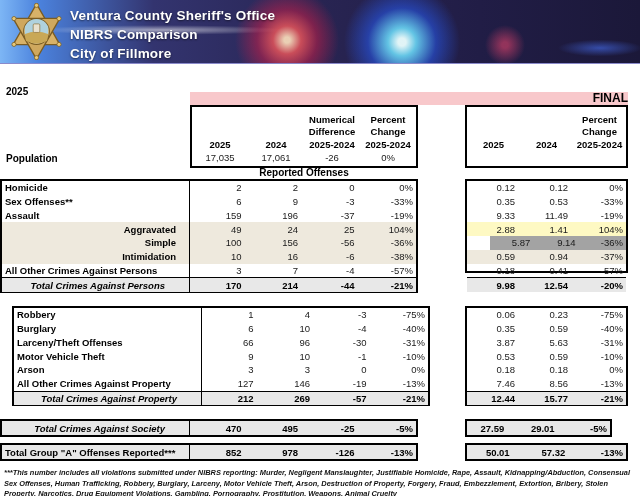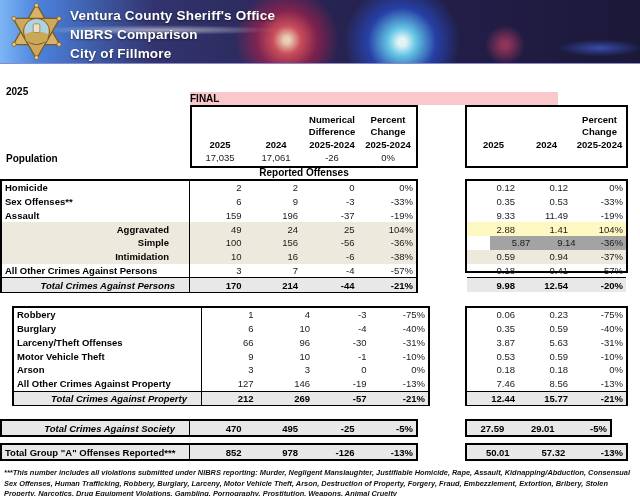--- a/index.html
+++ b/index.html
@@ -18,22 +18,22 @@
     border-bottom:1px solid #8a8acb;}
   .badge{position:absolute;left:8px;top:3px;}
   .banner-titles{position:absolute;left:70px;top:6px;line-height:19px;
     font-size:13.5px;font-weight:700;color:#fff;letter-spacing:.2px;
     text-shadow:0 1px 2px rgba(0,0,0,.55);}
 
   
   .year-label{position:absolute;left:6px;top:86px;font-size:10px;font-weight:700;}
   .pop-label{position:absolute;left:6px;top:153px;font-size:10px;font-weight:700;}
 
-  .final-band{position:absolute;left:190px;top:92px;width:368px;height:13px;
-    text-align:left;font-size:10px;font-weight:700;line-height:13px;}
+  .final-band{position:absolute;left:190px;top:92px;width:438px;height:13px;
+    text-align:right;font-size:12px;font-weight:700;line-height:13px;}
 
   
   .hbox{position:absolute;top:105px;height:63px;border:2px solid #000;
     box-sizing:border-box;display:grid;}
   .hbox-left{left:190px;width:228px;grid-template-columns:repeat(4,1fr);}
   .hbox-right{left:465px;width:163px;grid-template-columns:repeat(3,1fr);}
   .hcol{display:flex;flex-direction:column;justify-content:flex-end;
     align-items:center;font-size:9.5px;line-height:12.5px;padding-bottom:1px;}
   .hcol b{font-weight:700;}
   .hval{font-weight:400;color:#1a1a1a;height:14px;line-height:14px;}
@@ -45,24 +45,24 @@
 
   
   .tbox{position:absolute;border:2px solid #000;box-sizing:border-box;background:#fff;}
   .trow{display:grid;align-items:center;font-size:9.5px;height:13.75px;}
   .trow-l{grid-template-columns:188px 1fr 1fr 1fr 1fr;}
   .trow-r{grid-template-columns:1fr 1fr 1fr;}
   .lbl{font-weight:700;padding-left:3px;height:100%;display:flex;align-items:center;
        border-right:1px solid #000;box-sizing:border-box;}
   .num{text-align:right;padding-right:5px;color:#1a1a1a;}
   .num:last-child{padding-right:3px;}
-  .trow.sub .lbl{justify-content:flex-end;padding-right:20px;}
+  .trow.sub .lbl{justify-content:flex-end;padding-right:13px;}
   .trow.total,.trow.grand{font-weight:700;}
   .trow.total .num,.trow.grand .num{font-weight:700;color:#000;}
-  .trow.total .lbl{justify-content:flex-end;padding-right:14px;font-style:italic;}
+  .trow.total .lbl{justify-content:flex-end;padding-right:24px;font-style:italic;}
   .trow.total:not(:first-child){border-top:1.5px solid #000;}
   .single .trow{height:14px;gap:8px;}
 
   .footnote{position:absolute;left:4px;top:468px;width:633px;
     font-size:7.4px;font-style:italic;font-weight:700;line-height:10.5px;color:#111;}
 </style>
 </head>
 <body>
 
 <div class="page">

